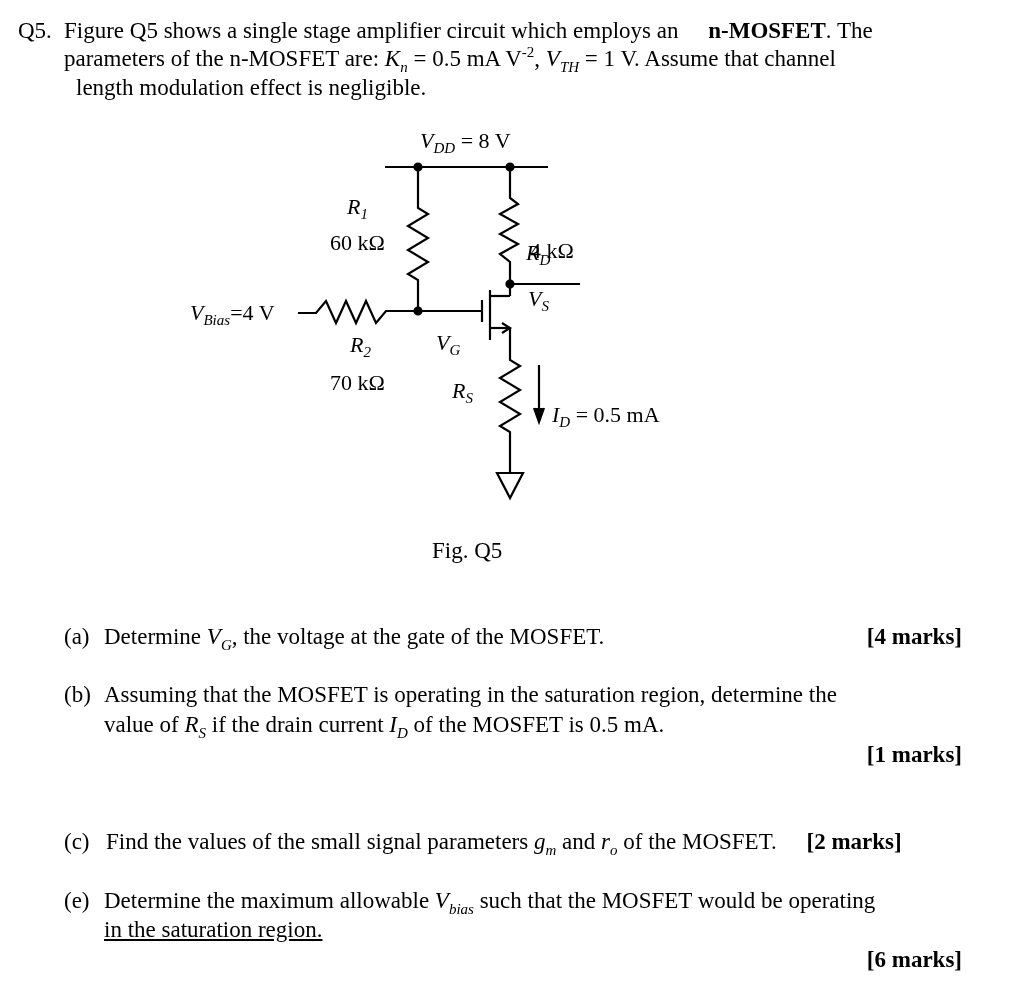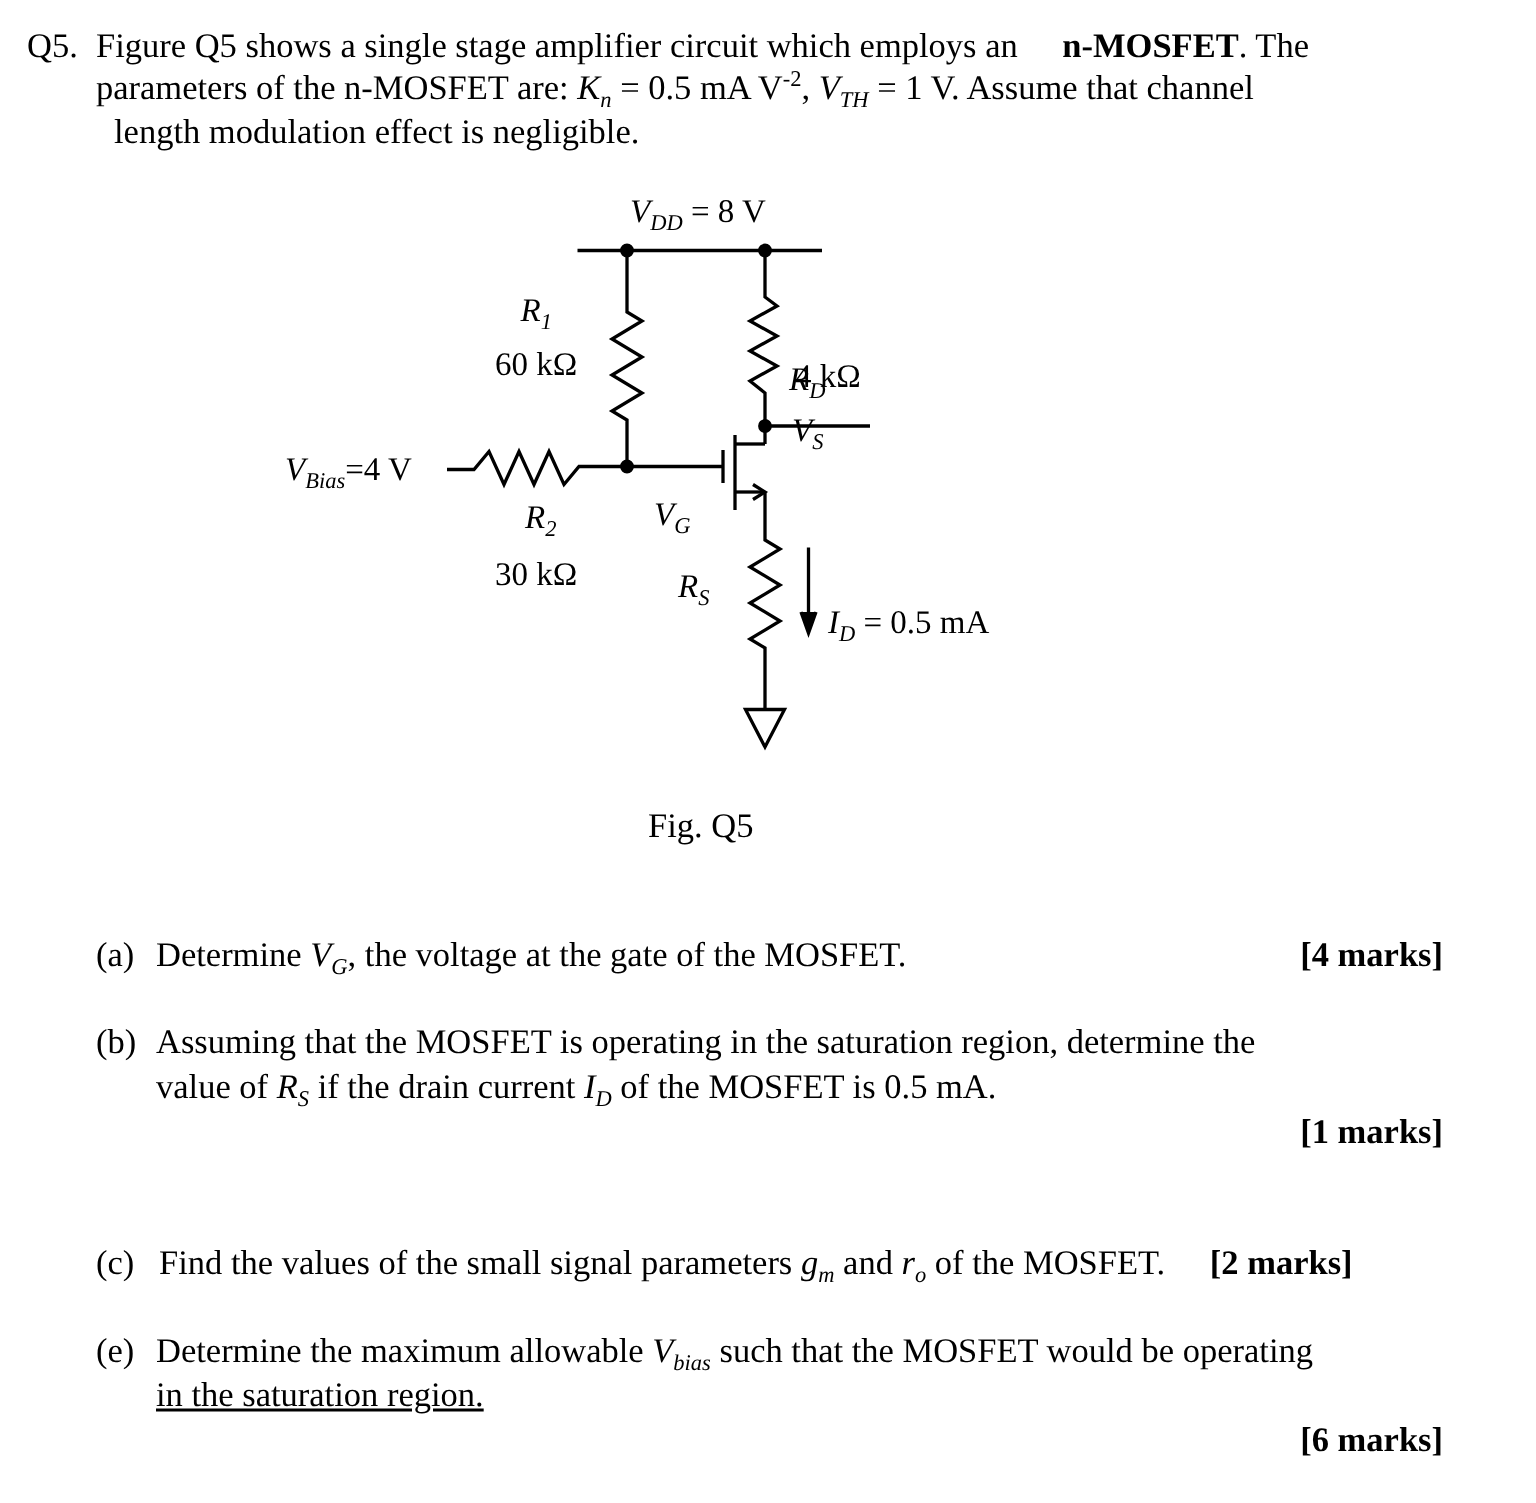--- a/index.html
+++ b/index.html
@@ -54,24 +54,24 @@
 
   <line x1="539" y1="365" x2="539" y2="418"></line>
   <polyline points="534,408 539,422 544,408" fill="#000"></polyline>
 </svg>
 
 <div class="label" style="left:420px;top:128px;"><span class="i">V</span><sub class="i">DD</sub><span> = 8 V</span></div>
 <div class="label" style="left:347px;top:194px;font-family:Liberation Serif, serif;"><span class="i">R</span><sub class="i">1</sub></div>
 <div class="label" style="left:330px;top:230px;">60 kΩ</div>
 <div class="label" style="left:526px;top:198px;margin-top:42px;"><span class="i">R</span><sub class="i">D</sub></div>
 <div class="label" style="left:530px;top:238px;">4 kΩ</div>
-<div class="label" style="left:528px;top:274px;"><span class="i">V</span><sub class="i">S</sub></div>
+<div class="label" style="left:528px;top:286px;"><span class="i">V</span><sub class="i">S</sub></div>
 <div class="label" style="left:190px;top:300px;text-align:right;"><span class="i">V</span><sub class="i">Bias</sub><span>=4 V</span></div>
 <div class="label" style="left:350px;top:332px;"><span class="i">R</span><sub class="i">2</sub></div>
-<div class="label" style="left:330px;top:370px;">30 kΩ</div>
+<div class="label" style="left:330px;top:370px;">70 kΩ</div>
 <div class="label" style="left:436px;top:330px;"><span class="i">V</span><sub class="i">G</sub></div>
 <div class="label" style="left:452px;top:378px;"><span class="i">R</span><sub class="i">S</sub></div>
 <div class="label" style="left:552px;top:402px;"><span class="i">I</span><sub class="i">D</sub><span> = 0.5 mA</span></div>
 
 <div class="txt" style="left:432px;top:536px;">Fig. Q5</div>
 
 <div class="txt" style="left:64px;top:622px;">(a)</div>
 <div class="txt" style="left:104px;top:622px;"><span>Determine </span><span class="i">V</span><sub class="i">G</sub><span>, the voltage at the gate of the MOSFET.</span></div>
 <div class="txt b" style="right:62px;top:622px;">[4 marks]</div>
 

